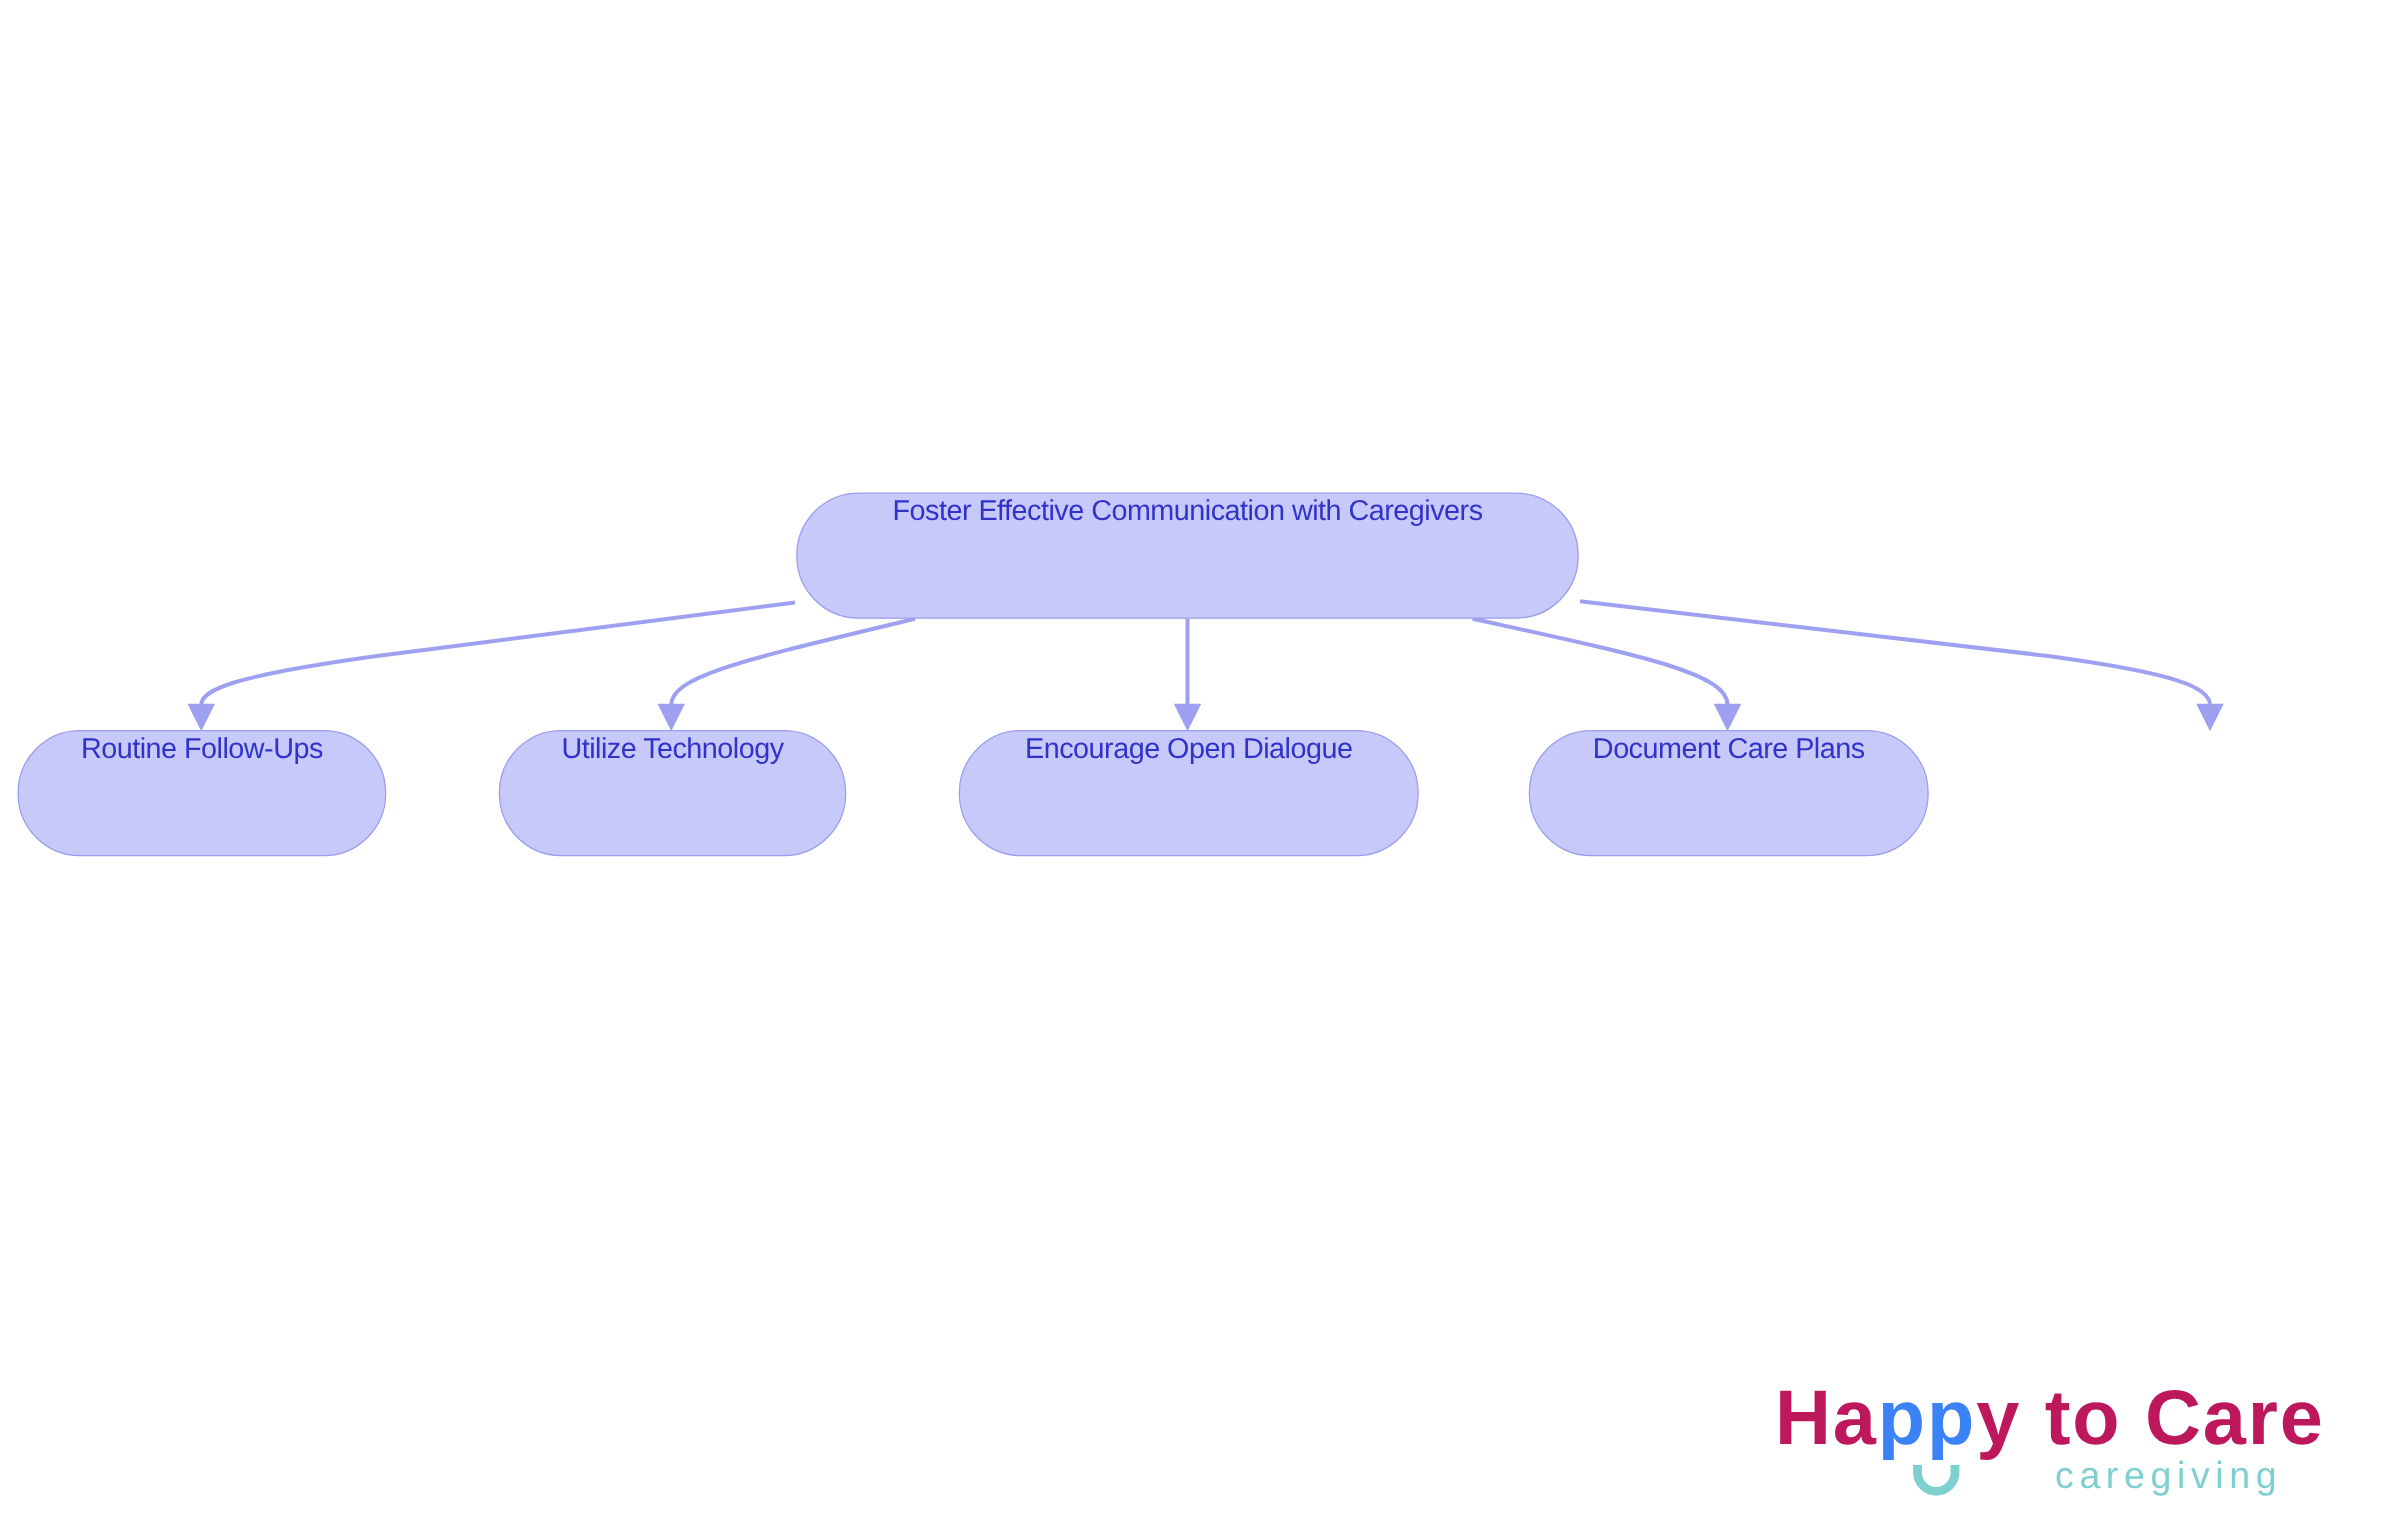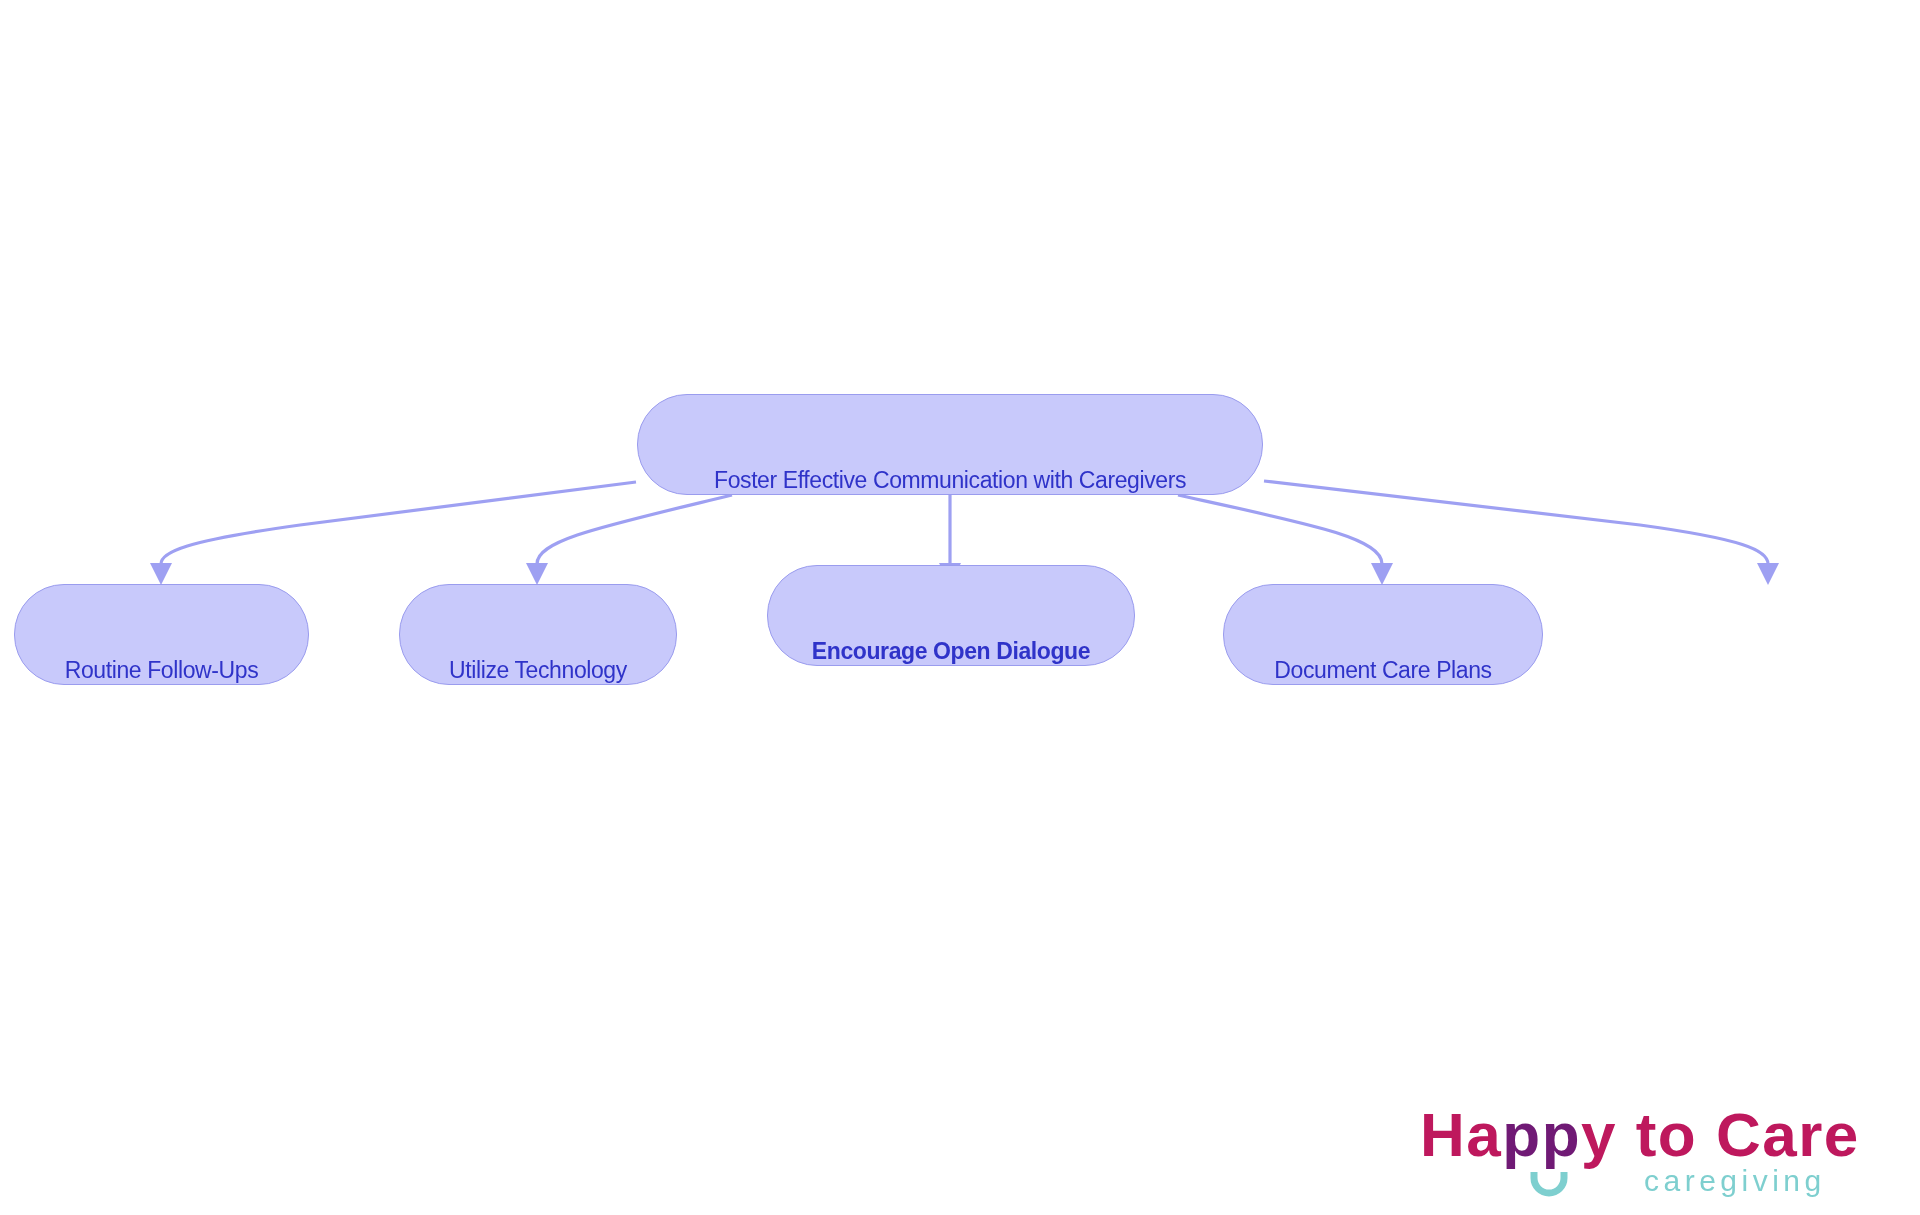--- a/index.html
+++ b/index.html
@@ -36,21 +36,21 @@
     stroke: none;
   }
   .node {
     position: absolute;
     box-sizing: border-box;
     height: 101px;
     border-radius: 50px;
     background: #C8C9FB;
     border: 1.5px solid #9A9CEE;
     display: flex;
-    align-items: flex-end;
+    align-items: flex-start;
     justify-content: center;
     cursor: pointer;
   }
   .node-label {
     color: #2F33C9;
     font-size: 23px;
     letter-spacing: -0.4px;
     white-space: nowrap;
   }
   .logo {
@@ -64,21 +64,21 @@
     position: absolute;
     left: 0;
     top: 0;
     font-weight: bold;
     font-size: 62px;
     letter-spacing: 1.5px;
     line-height: 74px;
     white-space: nowrap;
   }
   .logo-coral { color: #be185d; }
-  .logo-teal { color: #701a75; text-align: center; }
+  .logo-teal { color: #3b82f6; text-align: center; }
   .logo-sub {
     position: absolute;
     left: 224px;
     top: 66px;
     font-size: 30px;
     letter-spacing: 4.5px;
     color: #7ECFCF;
     white-space: nowrap;
   }
   .logo-smile {
@@ -127,21 +127,21 @@
   </div>
 
   <div class="node" style="left:14px; top:584px; width:295px;">
     <span class="node-label">Routine Follow-Ups</span>
   </div>
 
   <div class="node" style="left:399px; top:584px; width:278px;">
     <span class="node-label">Utilize Technology</span>
   </div>
 
-  <div class="node" style="left:767px; top:565px; width:368px;font-weight:bold;">
+  <div class="node" style="left:767px; top:584px; width:368px;">
     <span class="node-label">Encourage Open Dialogue</span>
   </div>
 
   <div class="node" style="left:1223px; top:584px; width:320px;">
     <span class="node-label">Document Care Plans</span>
   </div>
 
 
   <div class="logo">
     <div class="logo-title">

